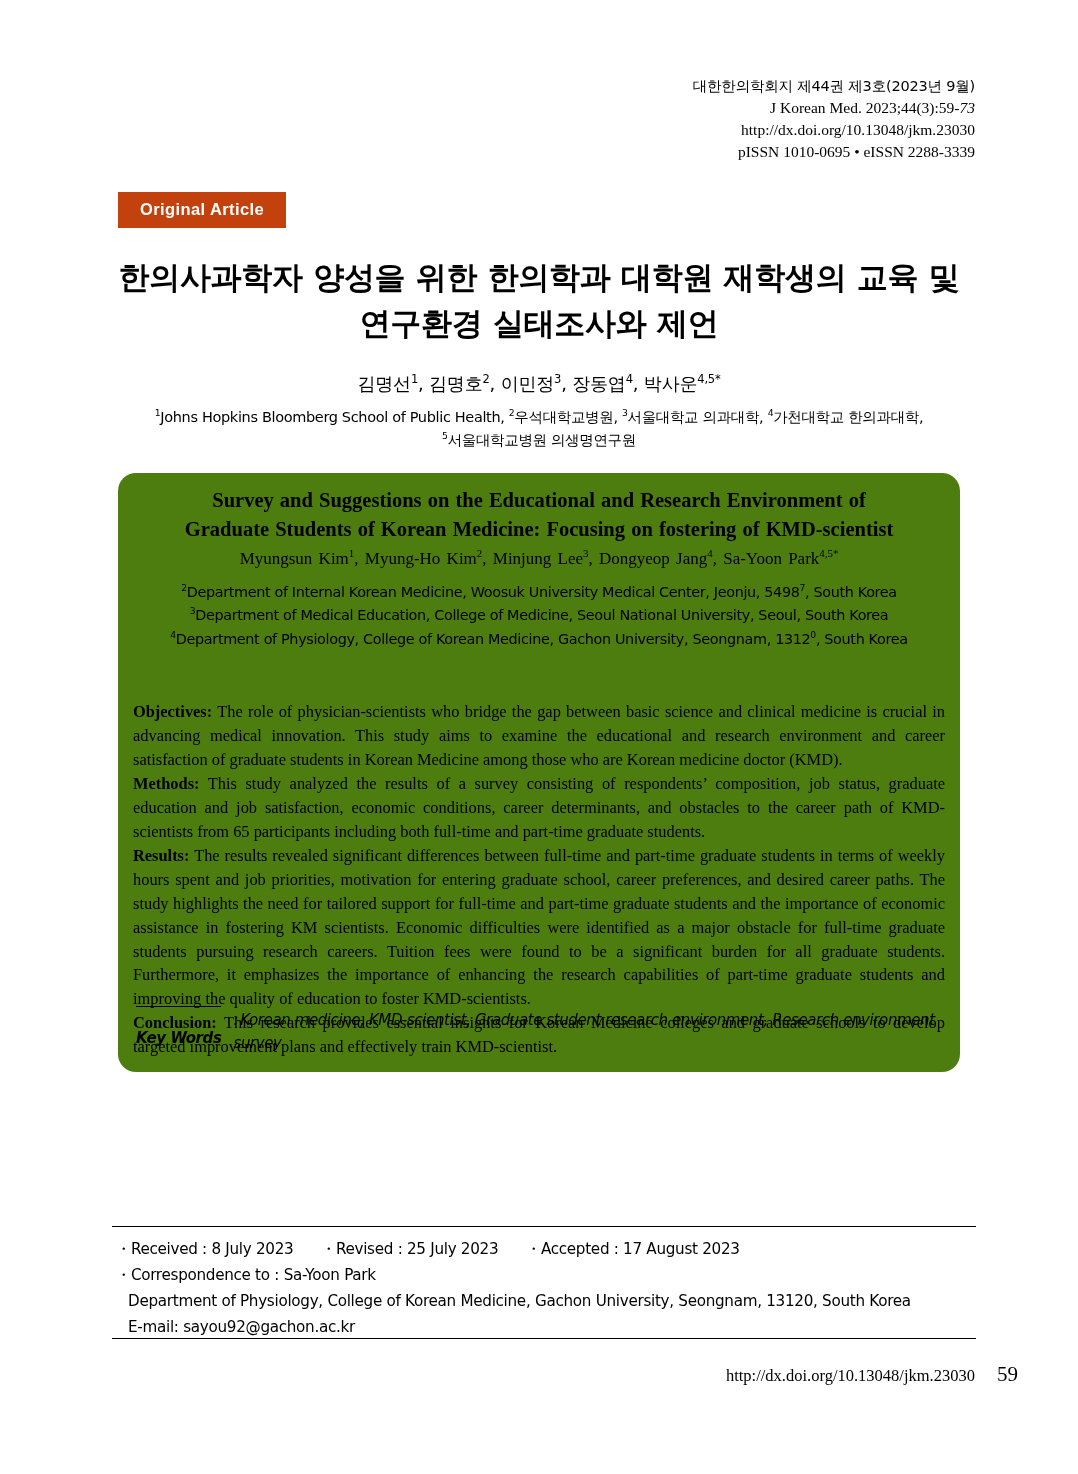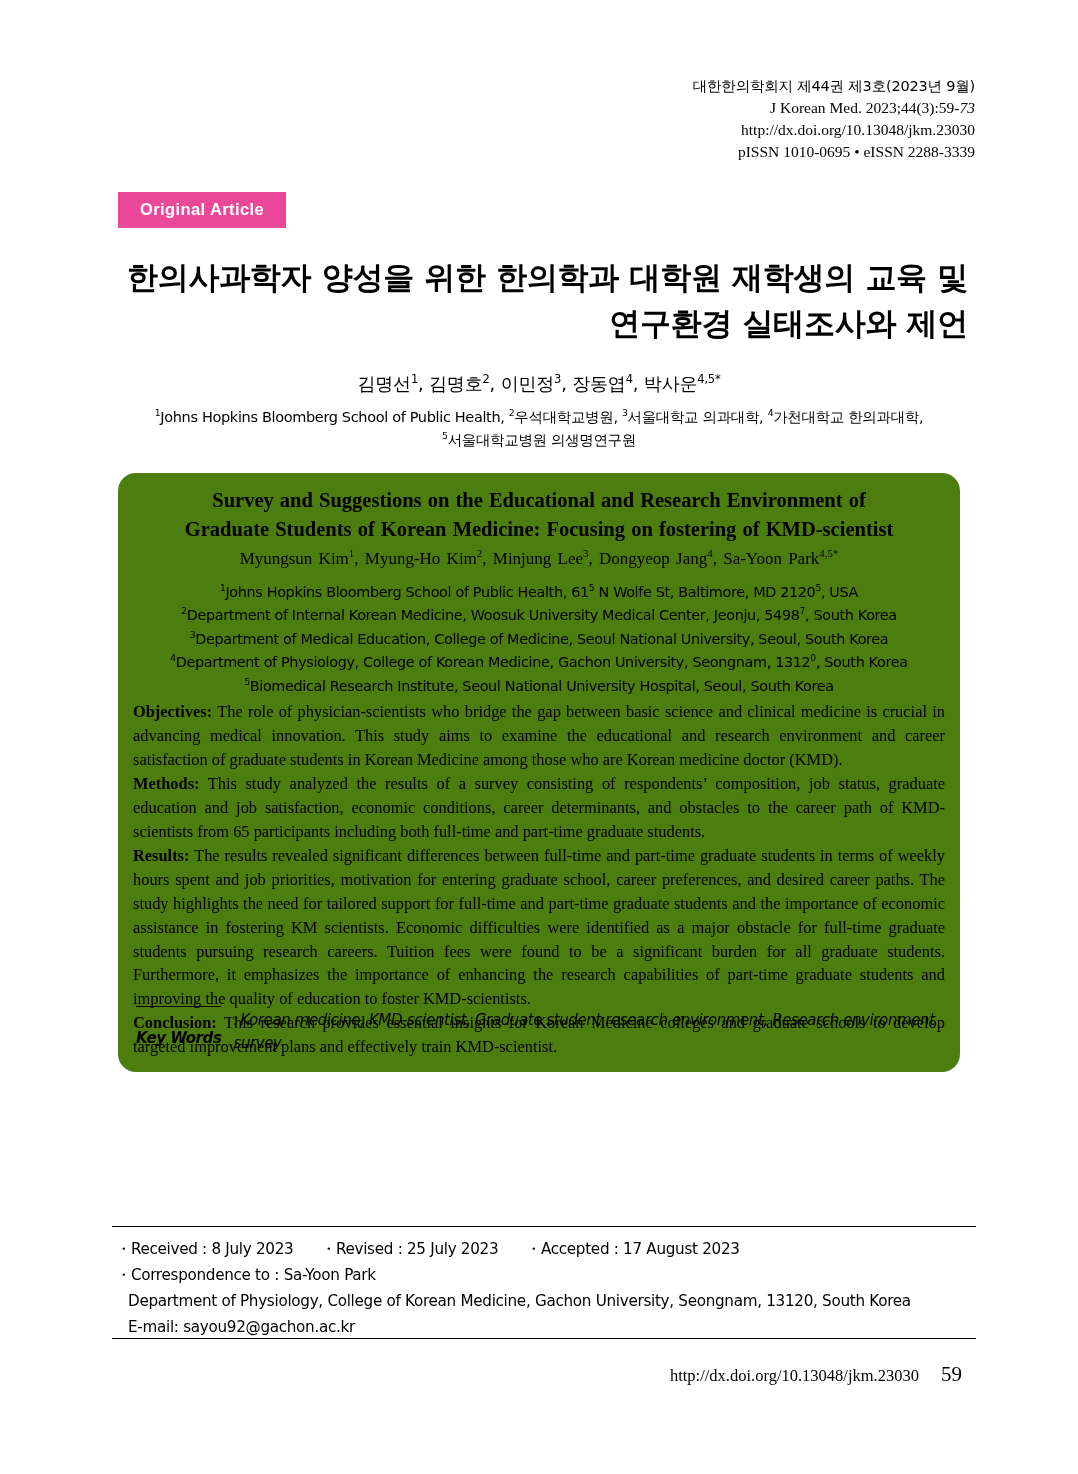--- a/index.html
+++ b/index.html
@@ -38,37 +38,37 @@
     font-size: 14.5px;
     letter-spacing: -0.2px;
   }
   .masthead .ital { font-style: italic; }
 
   
   .badge {
     position: absolute;
     left: 118px;
     top: 192px;
-    background: #ec4899;
+    background: #c2410c;
     color: #ffffff;
     font-family: "Liberation Sans", "DejaVu Sans", sans-serif;
     font-weight: bold;
     font-size: 16.5px;
     letter-spacing: 0.4px;
     padding: 9px 22px 10px 22px;
     line-height: 1;
   }
 
   
   .kor-title {
     position: absolute;
     left: 110px;
     top: 255px;
     width: 858px;
-    text-align: right;
+    text-align: center;
     font-family: "DejaVu Sans", "Liberation Sans", sans-serif;
     font-weight: bold;
     font-size: 31px;
     line-height: 1.48;
     letter-spacing: -0.3px;
   }
 
   
   .kor-authors {
     position: absolute;
@@ -206,21 +206,21 @@
   .footer-meta .d1 { width: 205px; }
   .footer-meta .d2 { width: 205px; }
   .footer-meta .indent { padding-left: 12px; display: block; }
 
   .page-footer {
     position: absolute;
     left: 0;
     top: 1362px;
     width: 1078px;
     text-align: right;
-    padding-right: 116px;
+    padding-right: 60px;
     box-sizing: border-box;
     font-size: 16.5px;
   }
   .page-footer .pno {
     font-size: 21px;
     margin-left: 22px;
   }
 </style>
 </head>
 <body>
@@ -250,25 +250,23 @@
   <div class="abstract-box">
 
     <div class="eng-title">
       <div>Survey and Suggestions on the Educational and Research Environment of</div>
       <div>Graduate Students of Korean Medicine: Focusing on fostering of KMD-scientist</div>
     </div>
 
     <div class="eng-authors">Myungsun Kim<sup>1</sup>, Myung-Ho Kim<sup>2</sup>, Minjung Lee<sup>3</sup>, Dongyeop Jang<sup>4</sup>, Sa-Yoon Park<sup>4,5*</sup></div>
 
     <div class="eng-affil">
-      <div><sup>1</sup>Johns Hopkins Bloomberg School of Public Health, 61<sup>5</sup> N Wolfe St, Baltimore, MD 2120<sup>5</sup>, USA</div>
       <div><sup>2</sup>Department of Internal Korean Medicine, Woosuk University Medical Center, Jeonju, 5498<sup>7</sup>, South Korea</div>
       <div><sup>3</sup>Department of Medical Education, College of Medicine, Seoul National University, Seoul, South Korea</div>
       <div><sup>4</sup>Department of Physiology, College of Korean Medicine, Gachon University, Seongnam, 1312<sup>0</sup>, South Korea</div>
-      <div><sup>5</sup>Biomedical Research Institute, Seoul National University Hospital, Seoul, South Korea</div>
     </div>
 
     <div class="abstract-body">
       <p><b>Objectives:</b><span> The role of physician-scientists who bridge the gap between basic science and clinical medicine is crucial in advancing medical innovation. This study aims to examine the educational and research environment and career satisfaction of graduate students in Korean Medicine among those who are Korean medicine doctor (KMD).</span></p>
       <p><b>Methods:</b><span> This study analyzed the results of a survey consisting of respondents’ composition, job status, graduate education and job satisfaction, economic conditions, career determinants, and obstacles to the career path of KMD-scientists from 65 participants including both full-time and part-time graduate students.</span></p>
       <p><b>Results:</b><span> The results revealed significant differences between full-time and part-time graduate students in terms of weekly hours spent and job priorities, motivation for entering graduate school, career preferences, and desired career paths. The study highlights the need for tailored support for full-time and part-time graduate students and the importance of economic assistance in fostering KM scientists. Economic difficulties were identified as a major obstacle for full-time graduate students pursuing research careers. Tuition fees were found to be a significant burden for all graduate students. Furthermore, it emphasizes the importance of enhancing the research capabilities of part-time graduate students and improving the quality of education to foster KMD-scientists.</span></p>
       <p><b>Conclusion:</b><span> This research provides essential insights for Korean Medicine colleges and graduate schools to develop targeted improvement plans and effectively train KMD-scientist.</span></p>
     </div>
 
     <div class="keywords">

